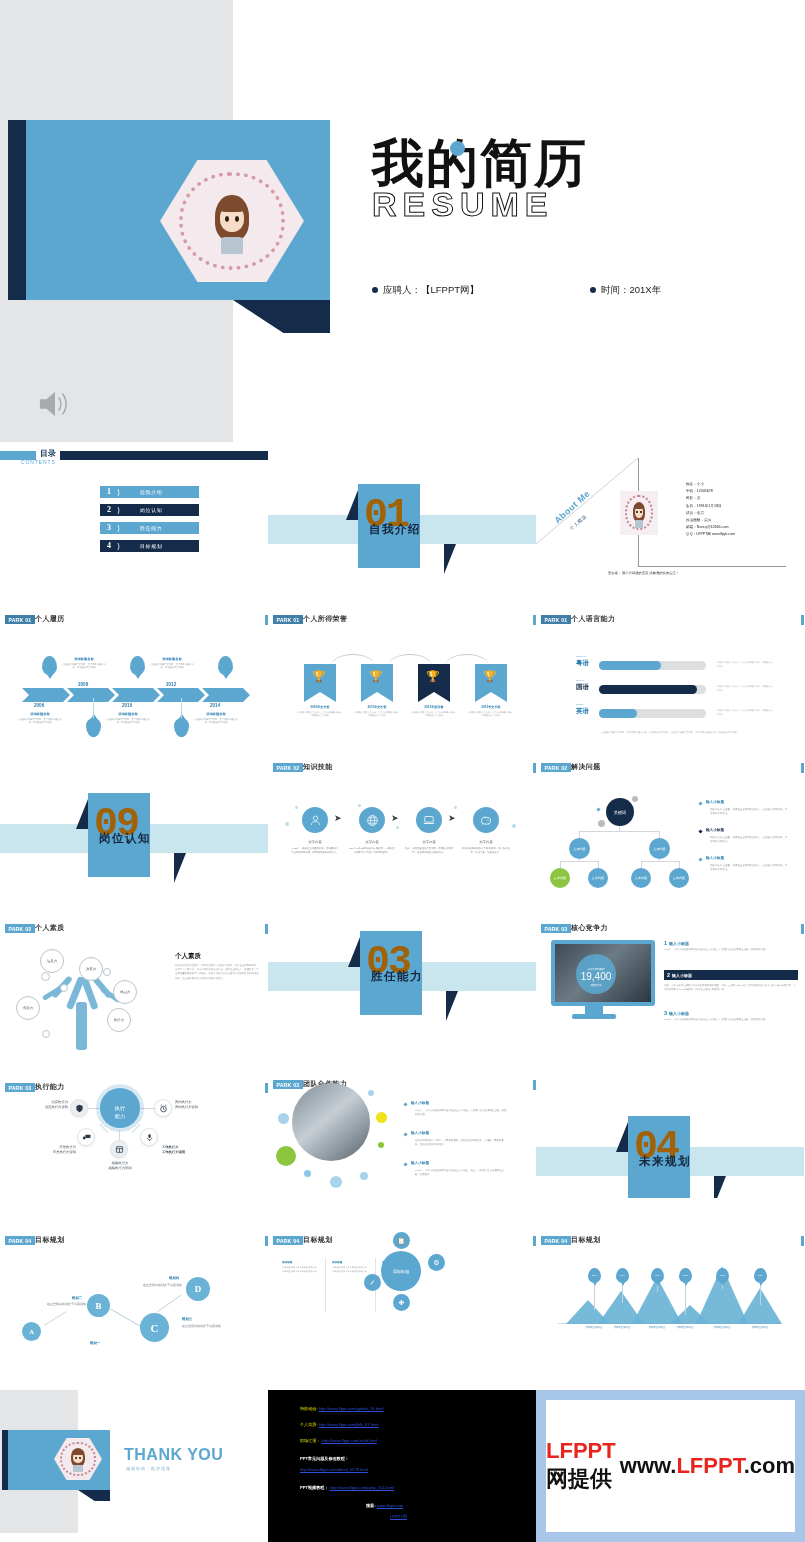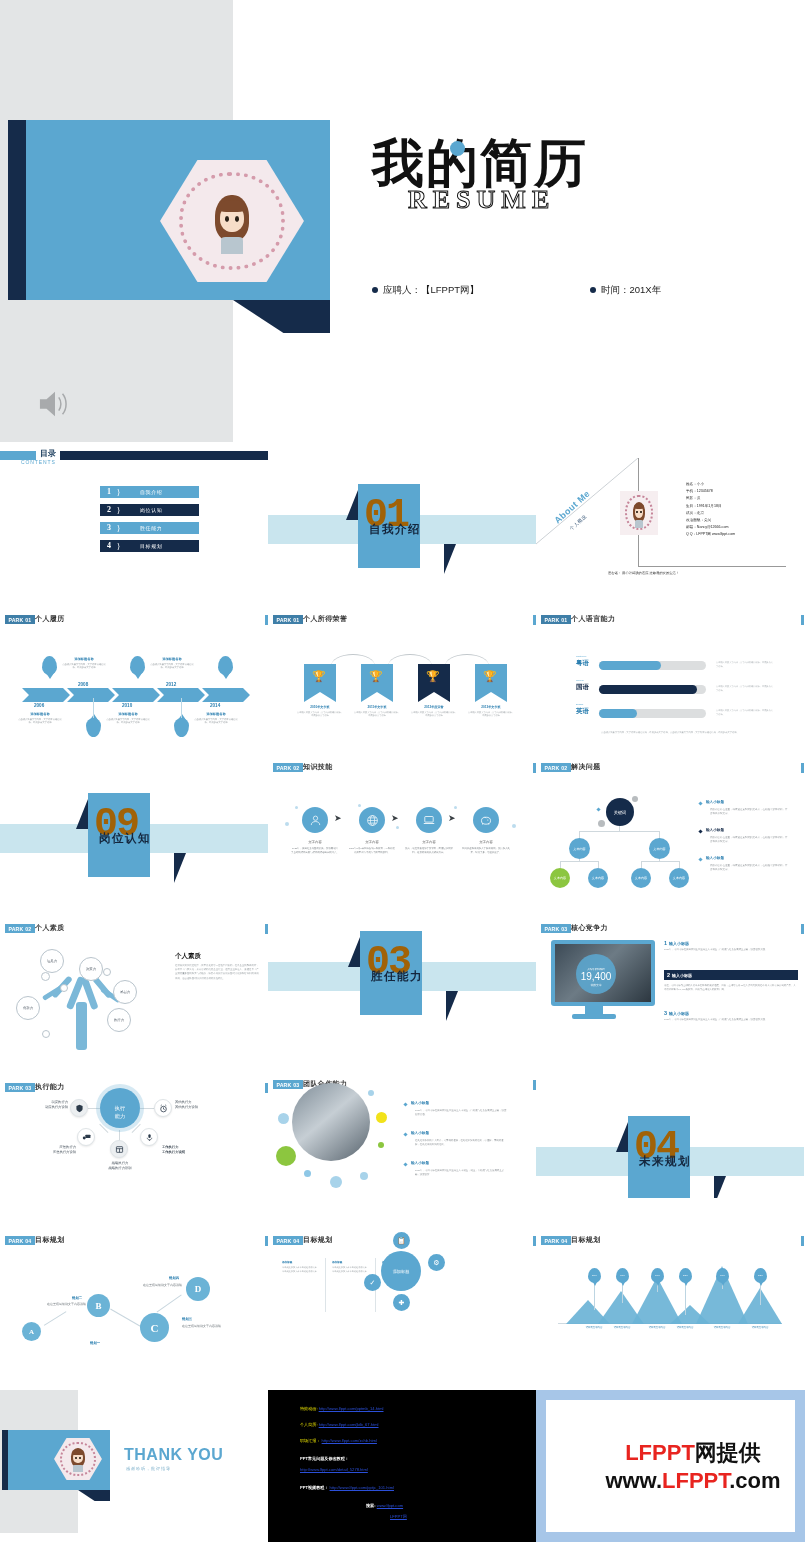--- a/index.html
+++ b/index.html
@@ -48,23 +48,23 @@
     border:4px dotted #cf8ea0; border-radius:48%; opacity:.85;
   }
   #s1 .girl { position:absolute; left:50%; top:52%; transform:translate(-50%,-50%); width:46px; height:62px; }
   #s1 .ttl { position:absolute; left:372px; top:138px; width:320px; }
   #s1 .ttl-cn {
     font-size:52px; font-weight:bold; color:#111; letter-spacing:2px;
     font-family:"DejaVu Sans", sans-serif; line-height:.98;
   }
   #s1 .ttl-dot { position:absolute; left:78px; top:3px; width:15px; height:15px; background:#5ba7d0; border-radius:50%; }
   #s1 .ttl-en {
-    font-size:26px; font-weight:bold; color:#111; letter-spacing:6px;
-    margin-top:-4px; font-family:Liberation Serif, serif;
-    -webkit-text-stroke:1px #111; color:transparent;margin-left:36px;
+    font-size:34px; font-weight:bold; color:#111; letter-spacing:6px;
+    margin-top:-4px; font-family:Liberation Sans, sans-serif;
+    -webkit-text-stroke:1px #111; color:transparent;
   }
   #s1 .meta { position:absolute; top:284px; font-size:9.5px; color:#1b1b1b; white-space:nowrap; }
   #s1 .meta .d { display:inline-block; width:6px; height:6px; background:#152b4a; border-radius:50%; margin-right:5px; vertical-align:middle; }
   #s1 .spk { position:absolute; left:36px; top:388px; width:38px; height:32px; }
 
   
   #s2 .cap-blu { position:absolute; left:0; top:9px; width:36px; height:9px; background:#5ba7d0; }
   #s2 .cap-cn { position:absolute; left:40px; top:6px; font-size:8px; color:#1e4060; font-weight:bold; }
   #s2 .cap-en { position:absolute; left:21px; top:17px; font-size:5px; color:#5ba7d0; letter-spacing:.9px; }
   #s2 .cap-bar{ position:absolute; left:60px; top:9px; right:0; height:9px; background:#152b4a; }
@@ -240,22 +240,22 @@
 
   
   #s21 { background:#000; }
   #s21 .ln { position:absolute; font-size:4.1px; white-space:nowrap; }
   #s21 .y { color:#e8e000; }
   #s21 .b { color:#2b4fd8; text-decoration:underline; }
   #s21 .w { color:#fff; font-weight:bold; }
 
   
   #s22 { background:#a7c6e8; padding:10px; }
-  #s22 .inner { width:100%; height:100%; background:#fff; display:flex; flex-direction:column;
-                align-items:center; justify-content:center;padding-left:45px; }
+  #s22 .inner { width:100%; height:100%; background:#fff; display:flex; flex-direction:row;
+                align-items:center; justify-content:flex-start; }
   #s22 .l1 { font-size:22px; font-weight:bold; }
   #s22 .l2 { font-size:22px; font-weight:bold; }
   #s22 .red { color:#e8241f; }
   #s22 .blk { color:#111; }
 
   
   .girlart { position:relative; width:100%; height:100%; }
   .girlart .hair { position:absolute; left:12%; top:4%; width:76%; height:74%;
                    background:#7d4a2d; border-radius:46% 46% 40% 40%; }
   .girlart .face { position:absolute; left:24%; top:20%; width:52%; height:44%;

